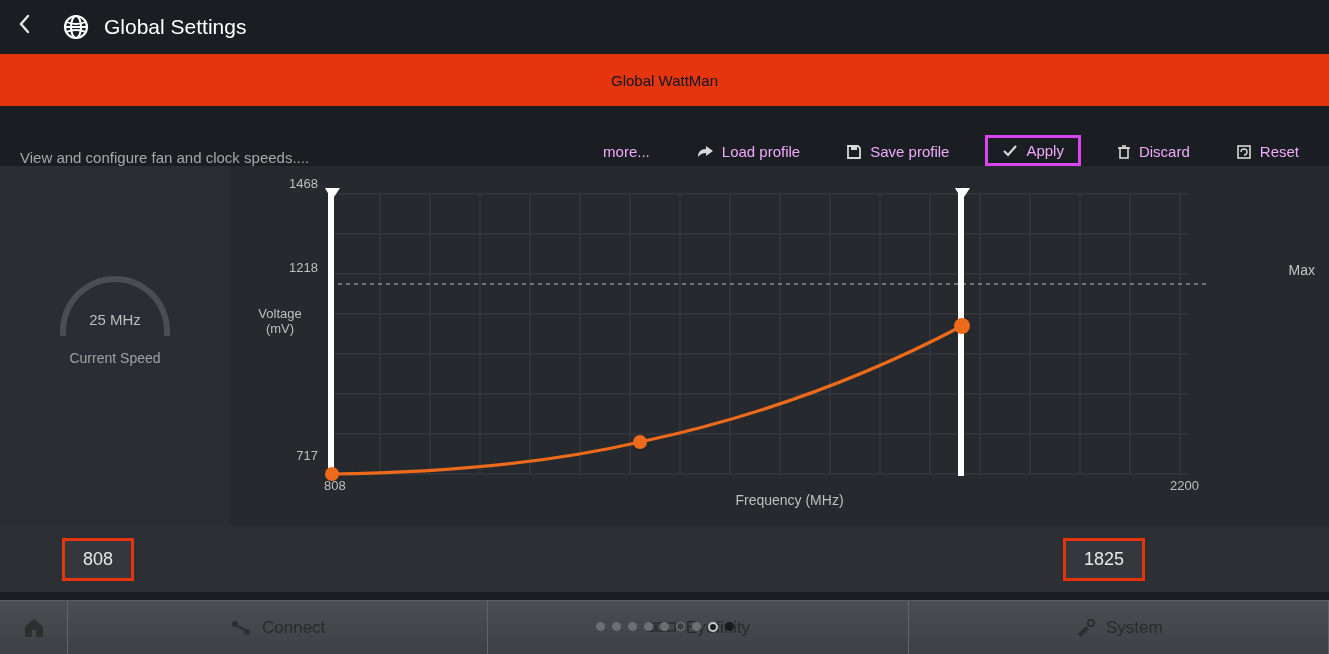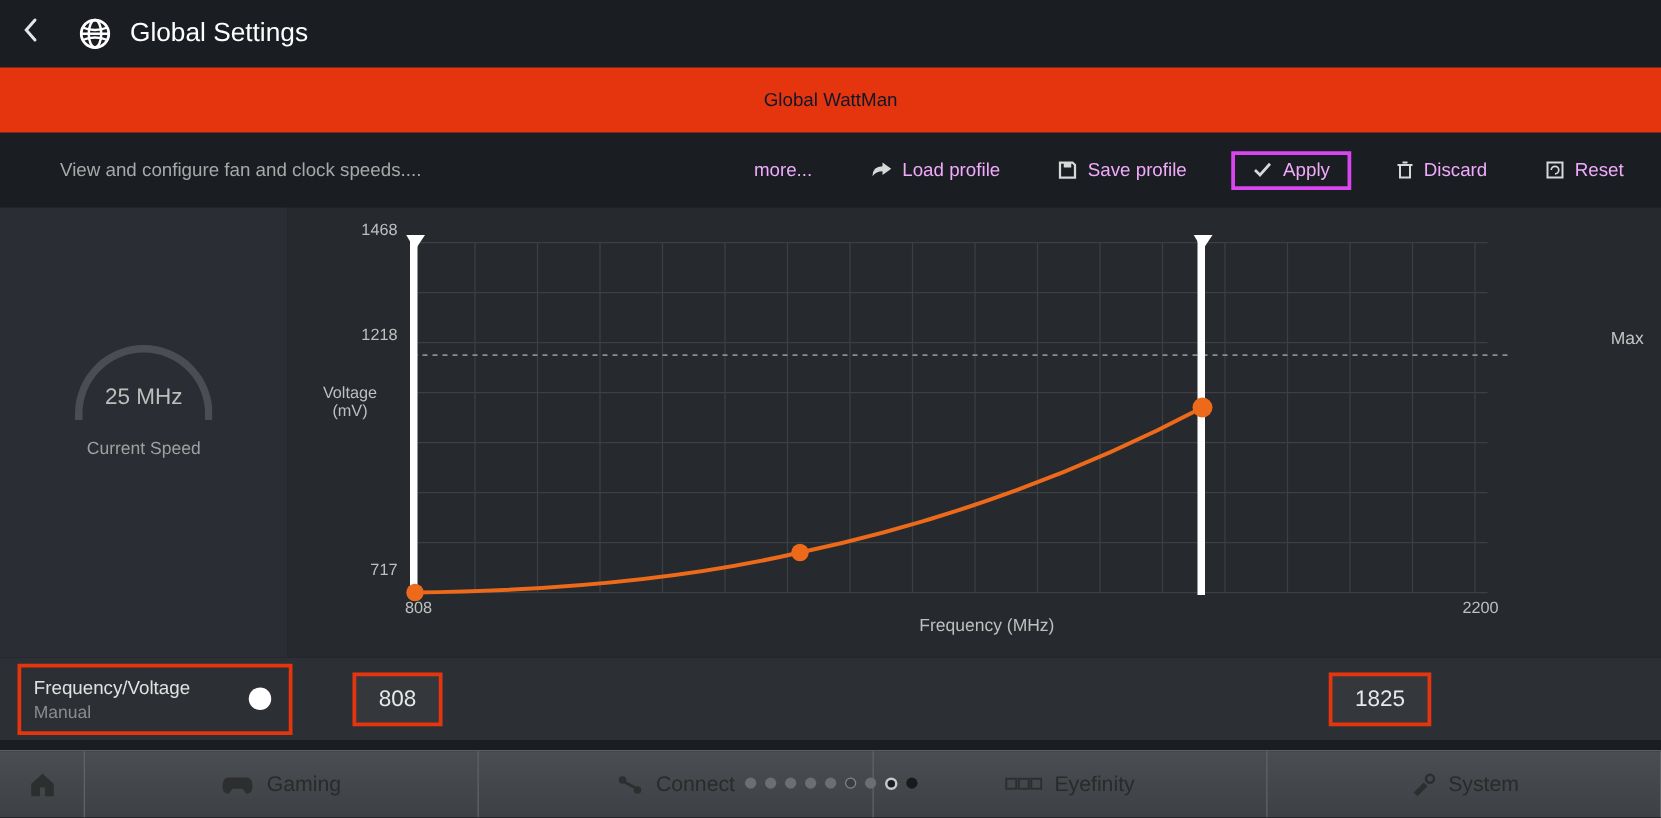--- a/index.html
+++ b/index.html
@@ -38,25 +38,24 @@
   justify-content: center;
   color: #d0d0d0;
   font-size: 15px;
   cursor: pointer;
 }
 .tab.active { background: #e4350f; color: #0f172a; }
 
 .subbar {
   height: 60px;
   display: flex;
-  align-items: center;
+  align-items: flex-end;
   padding: 0 20px;
   font-size: 15px;
   color: #a8a8a8;
-  margin-left: 28px;
 }
 .subbar .spacer { flex:1; }
 .subbar .link {
   display: flex;
   align-items: center;
   gap: 8px;
   margin-left: 26px;
   color: #f0abfc;
   cursor: pointer;
   padding: 6px 10px;
@@ -83,21 +82,21 @@
 .gauge {
   width: 110px; height: 60px;
   border-top-left-radius: 110px;
   border-top-right-radius: 110px;
   border: 6px solid #4a4d52;
   border-bottom: none;
   position: relative;
   margin-bottom: 14px;
   display:flex; align-items:flex-end; justify-content:center;
 }
-.gauge span { font-size: 18px; color:#bdbdbd; transform: translateY(-8px);}
+.gauge span { font-size: 15px; color:#bdbdbd; transform: translateY(-8px);}
 .side-label { font-size:14px; color:#a0a0a0; }
 
 .chart-wrap {
   flex:1;
   position: relative;
   background:#26292e;
   padding: 18px 40px 6px 60px;
 }
 .ylabel {
   position: absolute;
@@ -306,43 +305,30 @@
       <circle cx="672" cy="142" r="8" fill="#ec6a1a"></circle>
     </svg>
 
     <div class="xtick" style="left:94px; top:312px">808</div>
     <div class="xtick" style="left:940px; top:312px">2200</div>
     <div class="xlabel">Frequency (MHz)</div>
   </div>
 </div>
 
 <div class="ctrl-row">
-  <div class="fv-box">
-    <div class="labels">
-      <div class="fv-title">Frequency/Voltage</div>
-      <div class="fv-sub">Manual</div>
-    </div>
-    <div class="radio-dot"></div>
-  </div>
   <div class="val-box">808</div>
   <div class="val-spacer"></div>
   <div class="val-box right">1825</div>
 </div>
 
 <div class="bottom-nav">
   <div class="nav-item home">
     <svg width="24" height="22" viewBox="0 0 24 22">
         <path d="M3 10 L12 2 L21 10 V20 H14 V13 H10 V20 H3 Z" fill="#2a2a2a"></path>
       </svg>
-  </div>
-  <div class="nav-item">
-    <svg width="26" height="18" viewBox="0 0 26 18">
-        <path d="M6 3 H20 Q25 3 25 10 Q25 16 20 16 L17 12 H9 L6 16 Q1 16 1 10 Q1 3 6 3" fill="#2a2a2a"></path>
-      </svg>
-    <span>Gaming</span>
   </div>
   <div class="nav-item">
     <svg width="22" height="18" viewBox="0 0 22 18">
         <circle cx="5" cy="5" r="3" fill="#2a2a2a"></circle>
         <circle cx="17" cy="13" r="3" fill="#2a2a2a"></circle>
         <line x1="7" y1="7" x2="15" y2="11" stroke="#2a2a2a" stroke-width="2.4"></line>
       </svg>
     <span>Connect</span>
   </div>
   <div class="nav-item">

